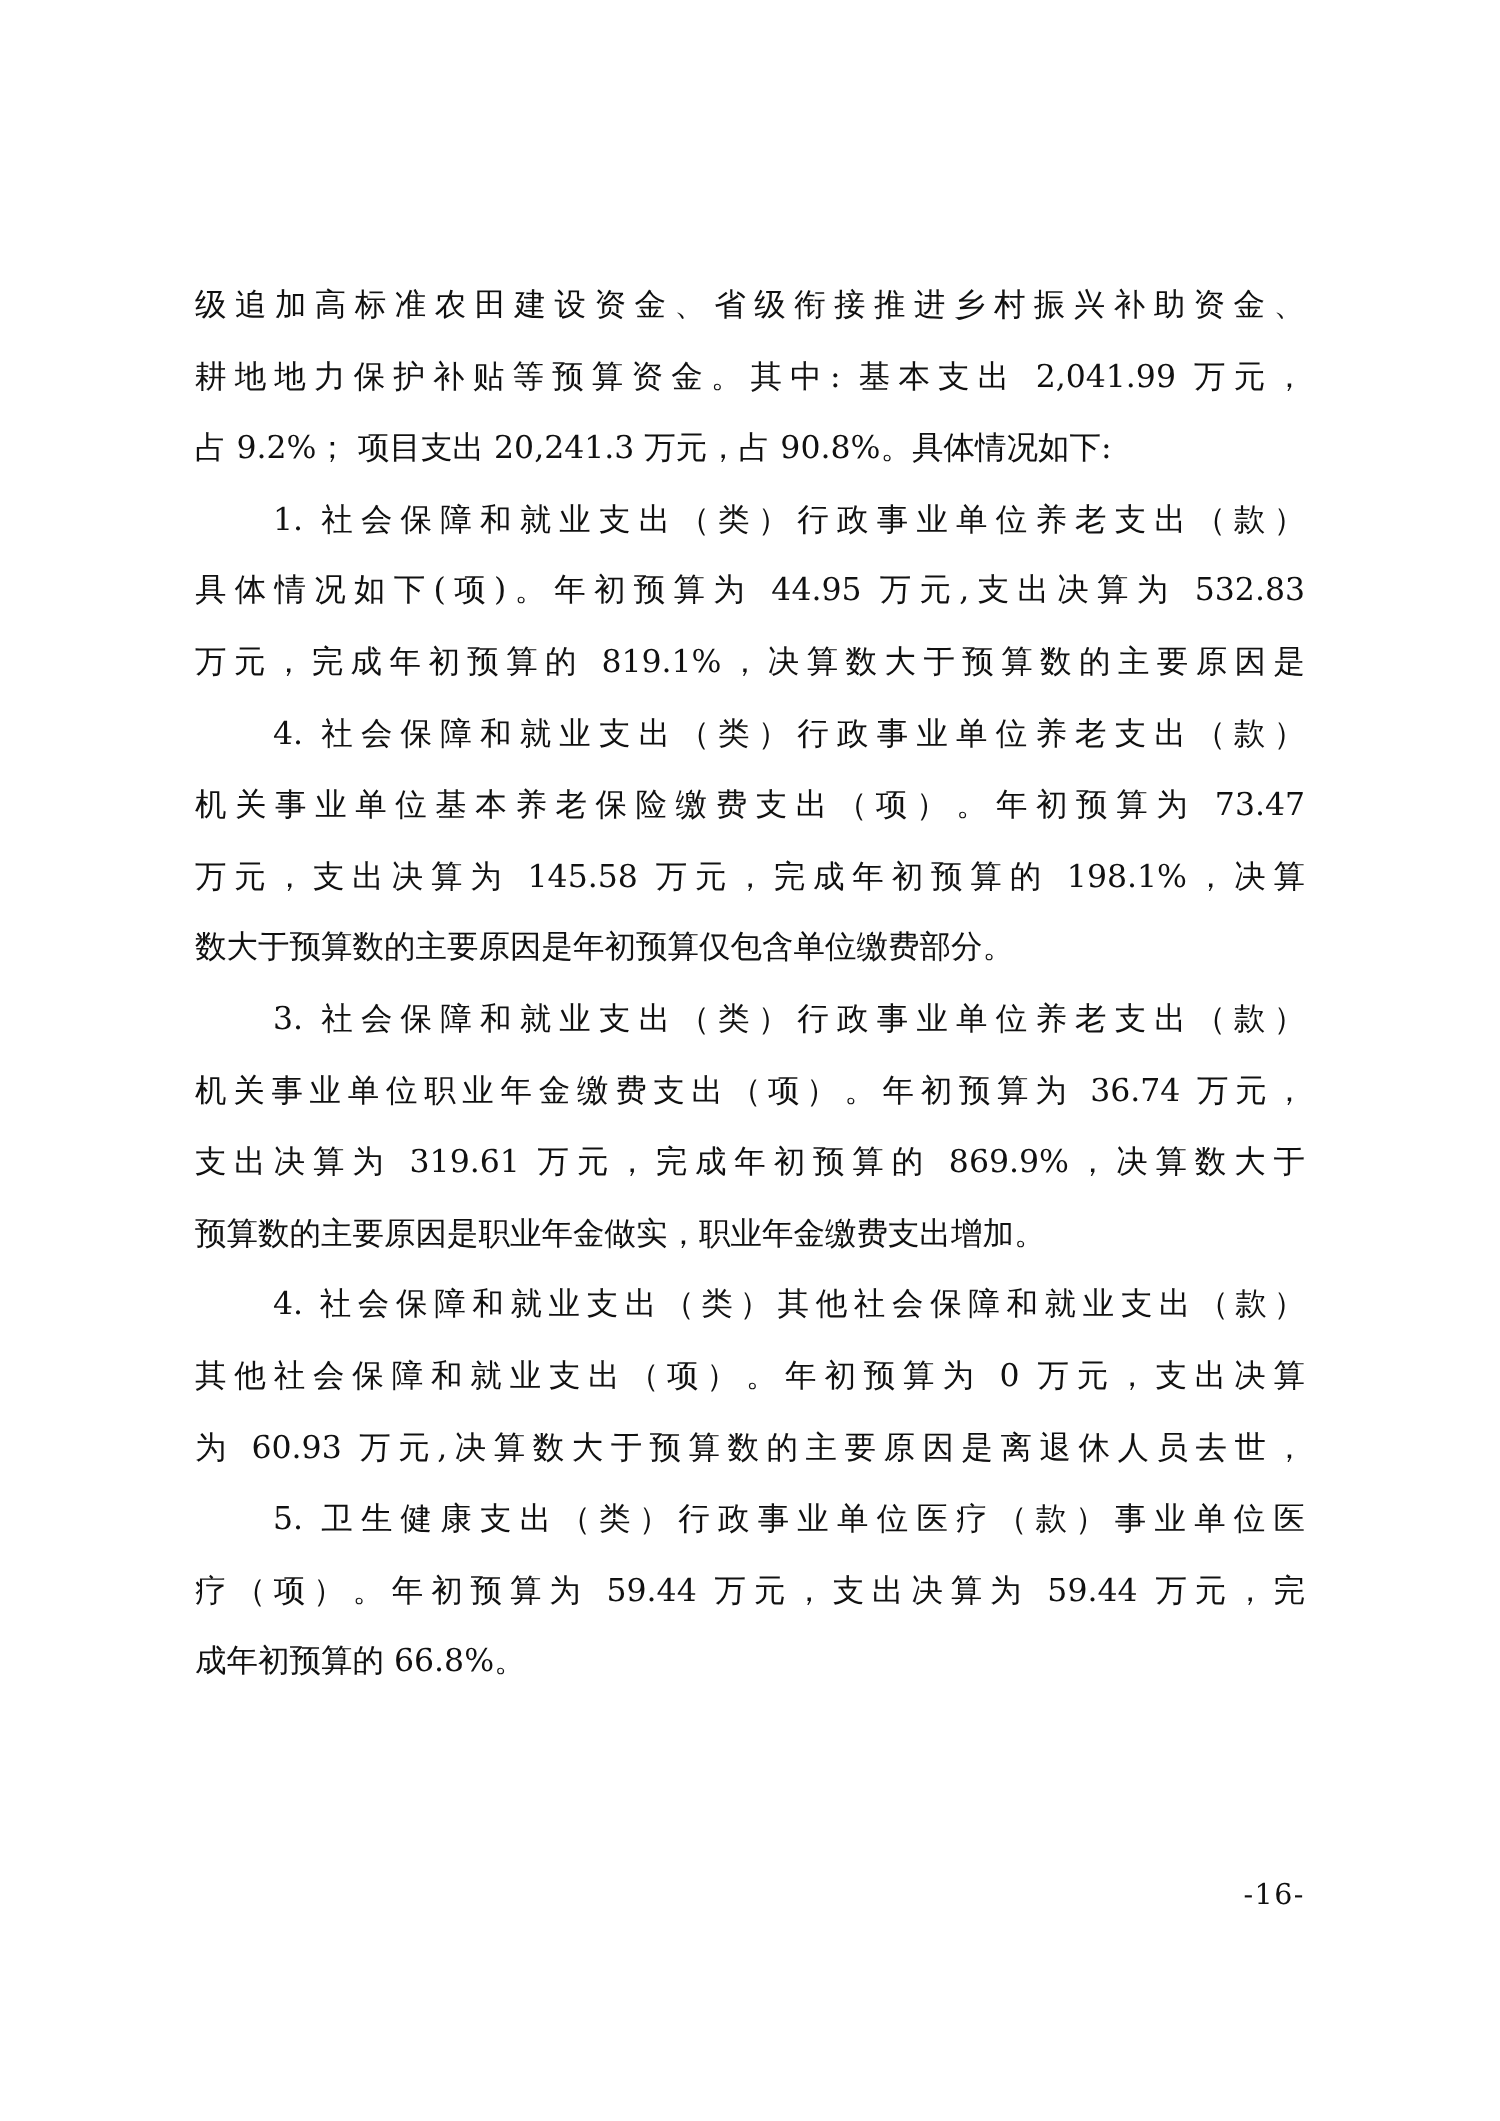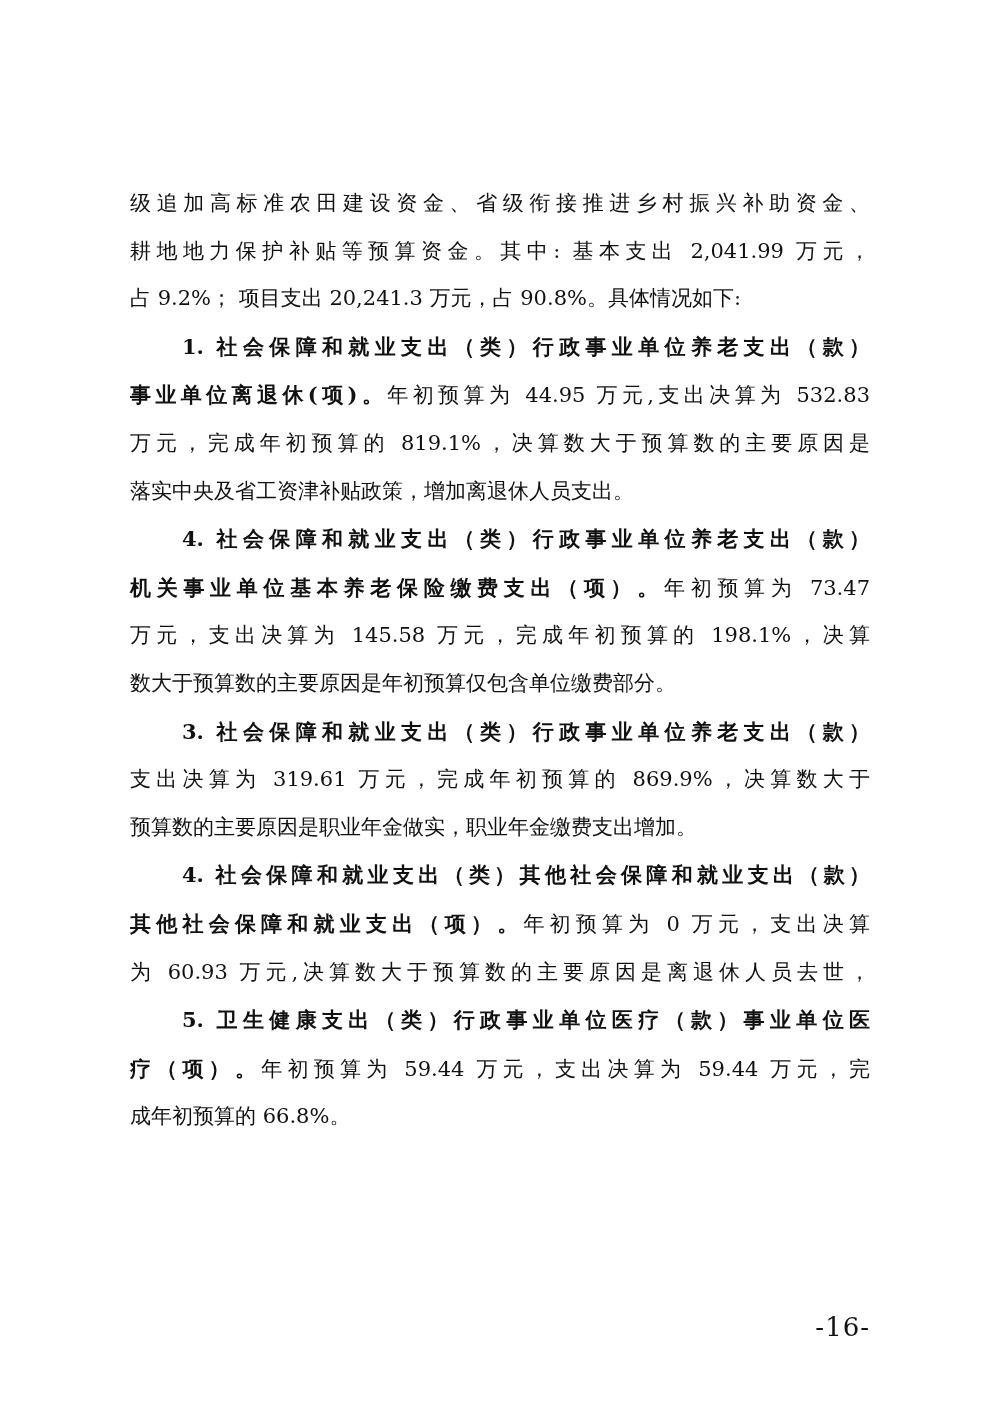--- a/index.html
+++ b/index.html
@@ -29,48 +29,48 @@
     text-align: justify;
     text-align-last: justify;
   }
   .line.para-end {
     text-align-last: left;
   }
   .line.indent {
     text-indent: 52px;
   }
   .seg.bold {
-    font-weight: 700;
+    font-weight: 400;
   }
   .page-number {
     position: absolute;
-    top: 1312px;
+    top: 1248px;
     right: 130px;
-    font-size: 26px;
+    font-size: 19px;
     line-height: 30px;
     letter-spacing: 1px;
   }
 </style>
 </head>
 <body>
 
 <div class="page" style="--page-bg: #ffffff; --text-color: #111111;">
   <div class="content">
       <div class="line"><span class="seg">级追加高标准农田建设资金、省级衔接推进乡村振兴补助资金、</span></div>
       <div class="line"><span class="seg">耕地地力保护补贴等预算资金。其中: 基本支出 2,041.99 万元，</span></div>
       <div class="line para-end"><span class="seg">占 9.2%； 项目支出 20,241.3 万元，占 90.8%。具体情况如下:</span></div>
       <div class="line indent"><span class="seg bold">1. 社会保障和就业支出（类）行政事业单位养老支出（款）</span></div>
-      <div class="line"><span class="seg bold">事业单位离退休(项)。</span><span class="seg">年初预算为 44.95 万元,支出决算为 532.83</span></div>
+      <div class="line"><span class="seg bold">具体情况如下(项)。</span><span class="seg">年初预算为 44.95 万元,支出决算为 532.83</span></div>
       <div class="line"><span class="seg">万元，完成年初预算的 819.1%，决算数大于预算数的主要原因是</span></div>
-      <div class="line para-end"><span class="seg">落实中央及省工资津补贴政策，增加离退休人员支出。</span></div>
       <div class="line indent"><span class="seg bold">4. 社会保障和就业支出（类）行政事业单位养老支出（款）</span></div>
       <div class="line"><span class="seg bold">机关事业单位基本养老保险缴费支出（项）。</span><span class="seg">年初预算为 73.47</span></div>
       <div class="line"><span class="seg">万元，支出决算为 145.58 万元，完成年初预算的 198.1%，决算</span></div>
       <div class="line para-end"><span class="seg">数大于预算数的主要原因是年初预算仅包含单位缴费部分。</span></div>
       <div class="line indent"><span class="seg bold">3. 社会保障和就业支出（类）行政事业单位养老支出（款）</span></div>
+      <div class="line"><span class="seg bold">机关事业单位职业年金缴费支出（项）。</span><span class="seg">年初预算为 36.74 万元，</span></div>
       <div class="line"><span class="seg">支出决算为 319.61 万元，完成年初预算的 869.9%，决算数大于</span></div>
       <div class="line para-end"><span class="seg">预算数的主要原因是职业年金做实，职业年金缴费支出增加。</span></div>
       <div class="line indent"><span class="seg bold">4. 社会保障和就业支出（类）其他社会保障和就业支出（款）</span></div>
       <div class="line"><span class="seg bold">其他社会保障和就业支出（项）。</span><span class="seg">年初预算为 0 万元，支出决算</span></div>
       <div class="line"><span class="seg">为 60.93 万元,决算数大于预算数的主要原因是离退休人员去世，</span></div>
       <div class="line indent"><span class="seg bold">5. 卫生健康支出（类）行政事业单位医疗（款）事业单位医</span></div>
       <div class="line"><span class="seg bold">疗（项）。</span><span class="seg">年初预算为 59.44 万元，支出决算为 59.44 万元，完</span></div>
       <div class="line para-end"><span class="seg">成年初预算的 66.8%。</span></div>
     </div>
   <div class="page-number">-16-</div>

